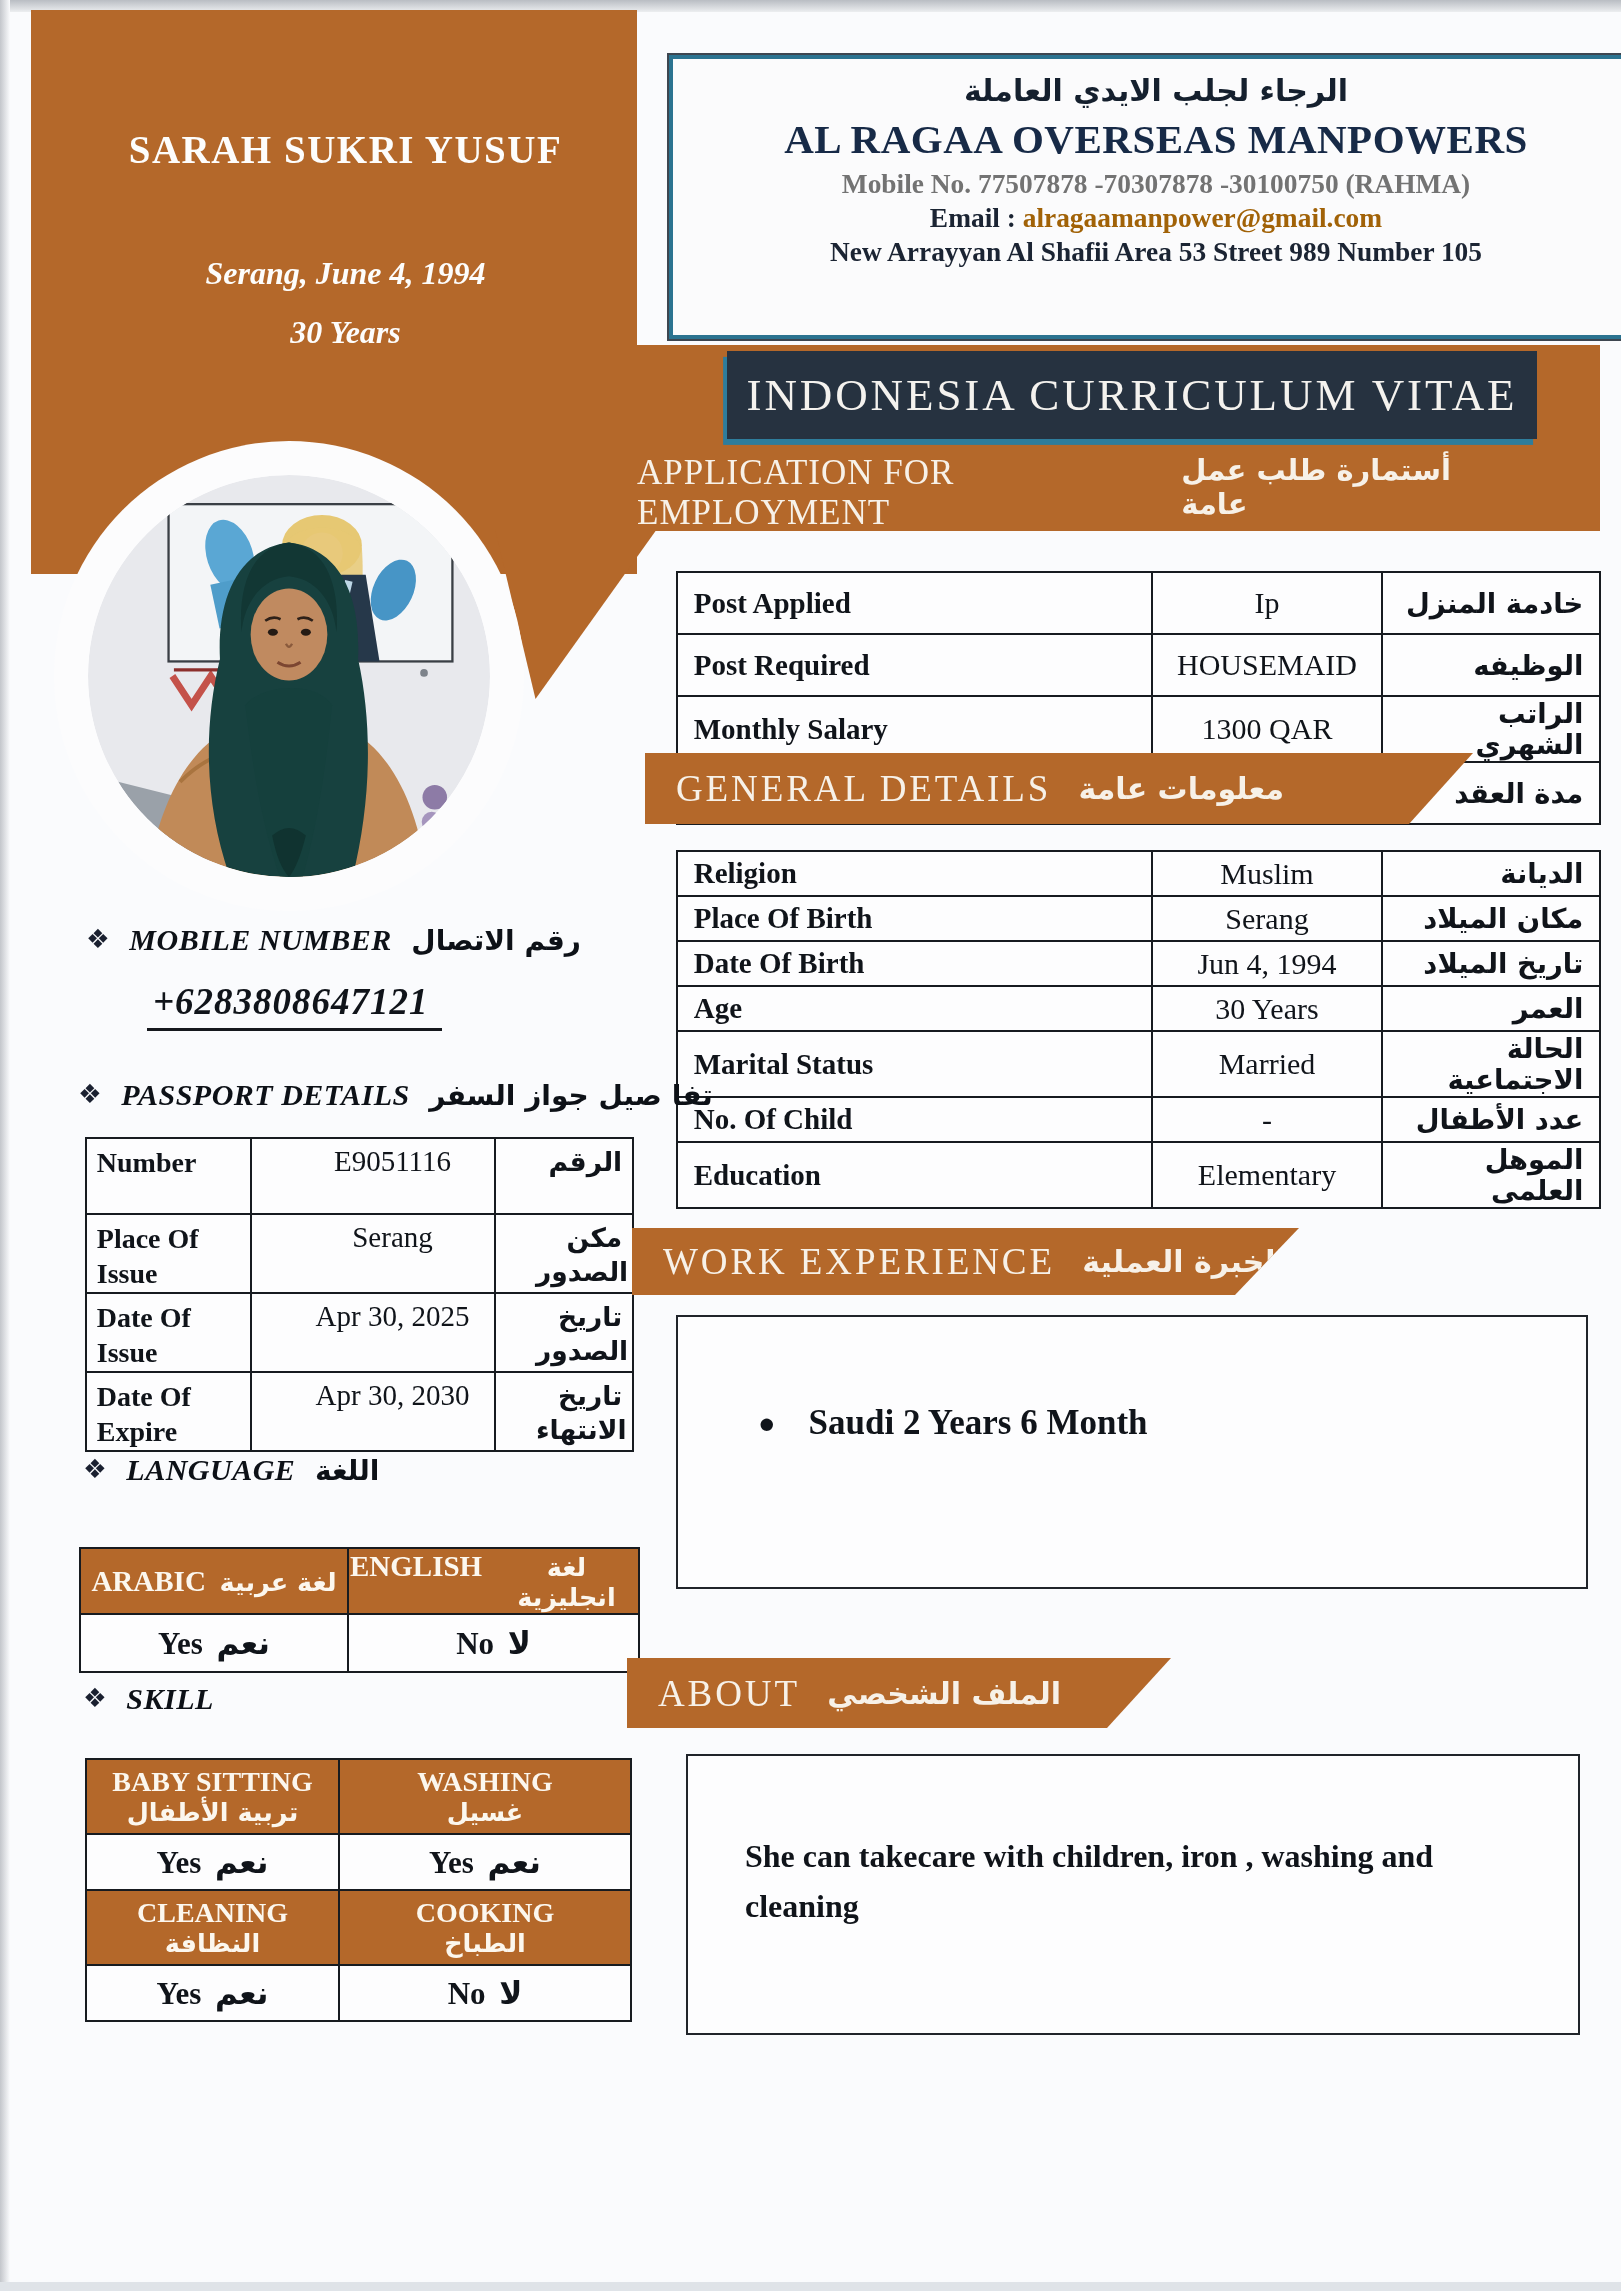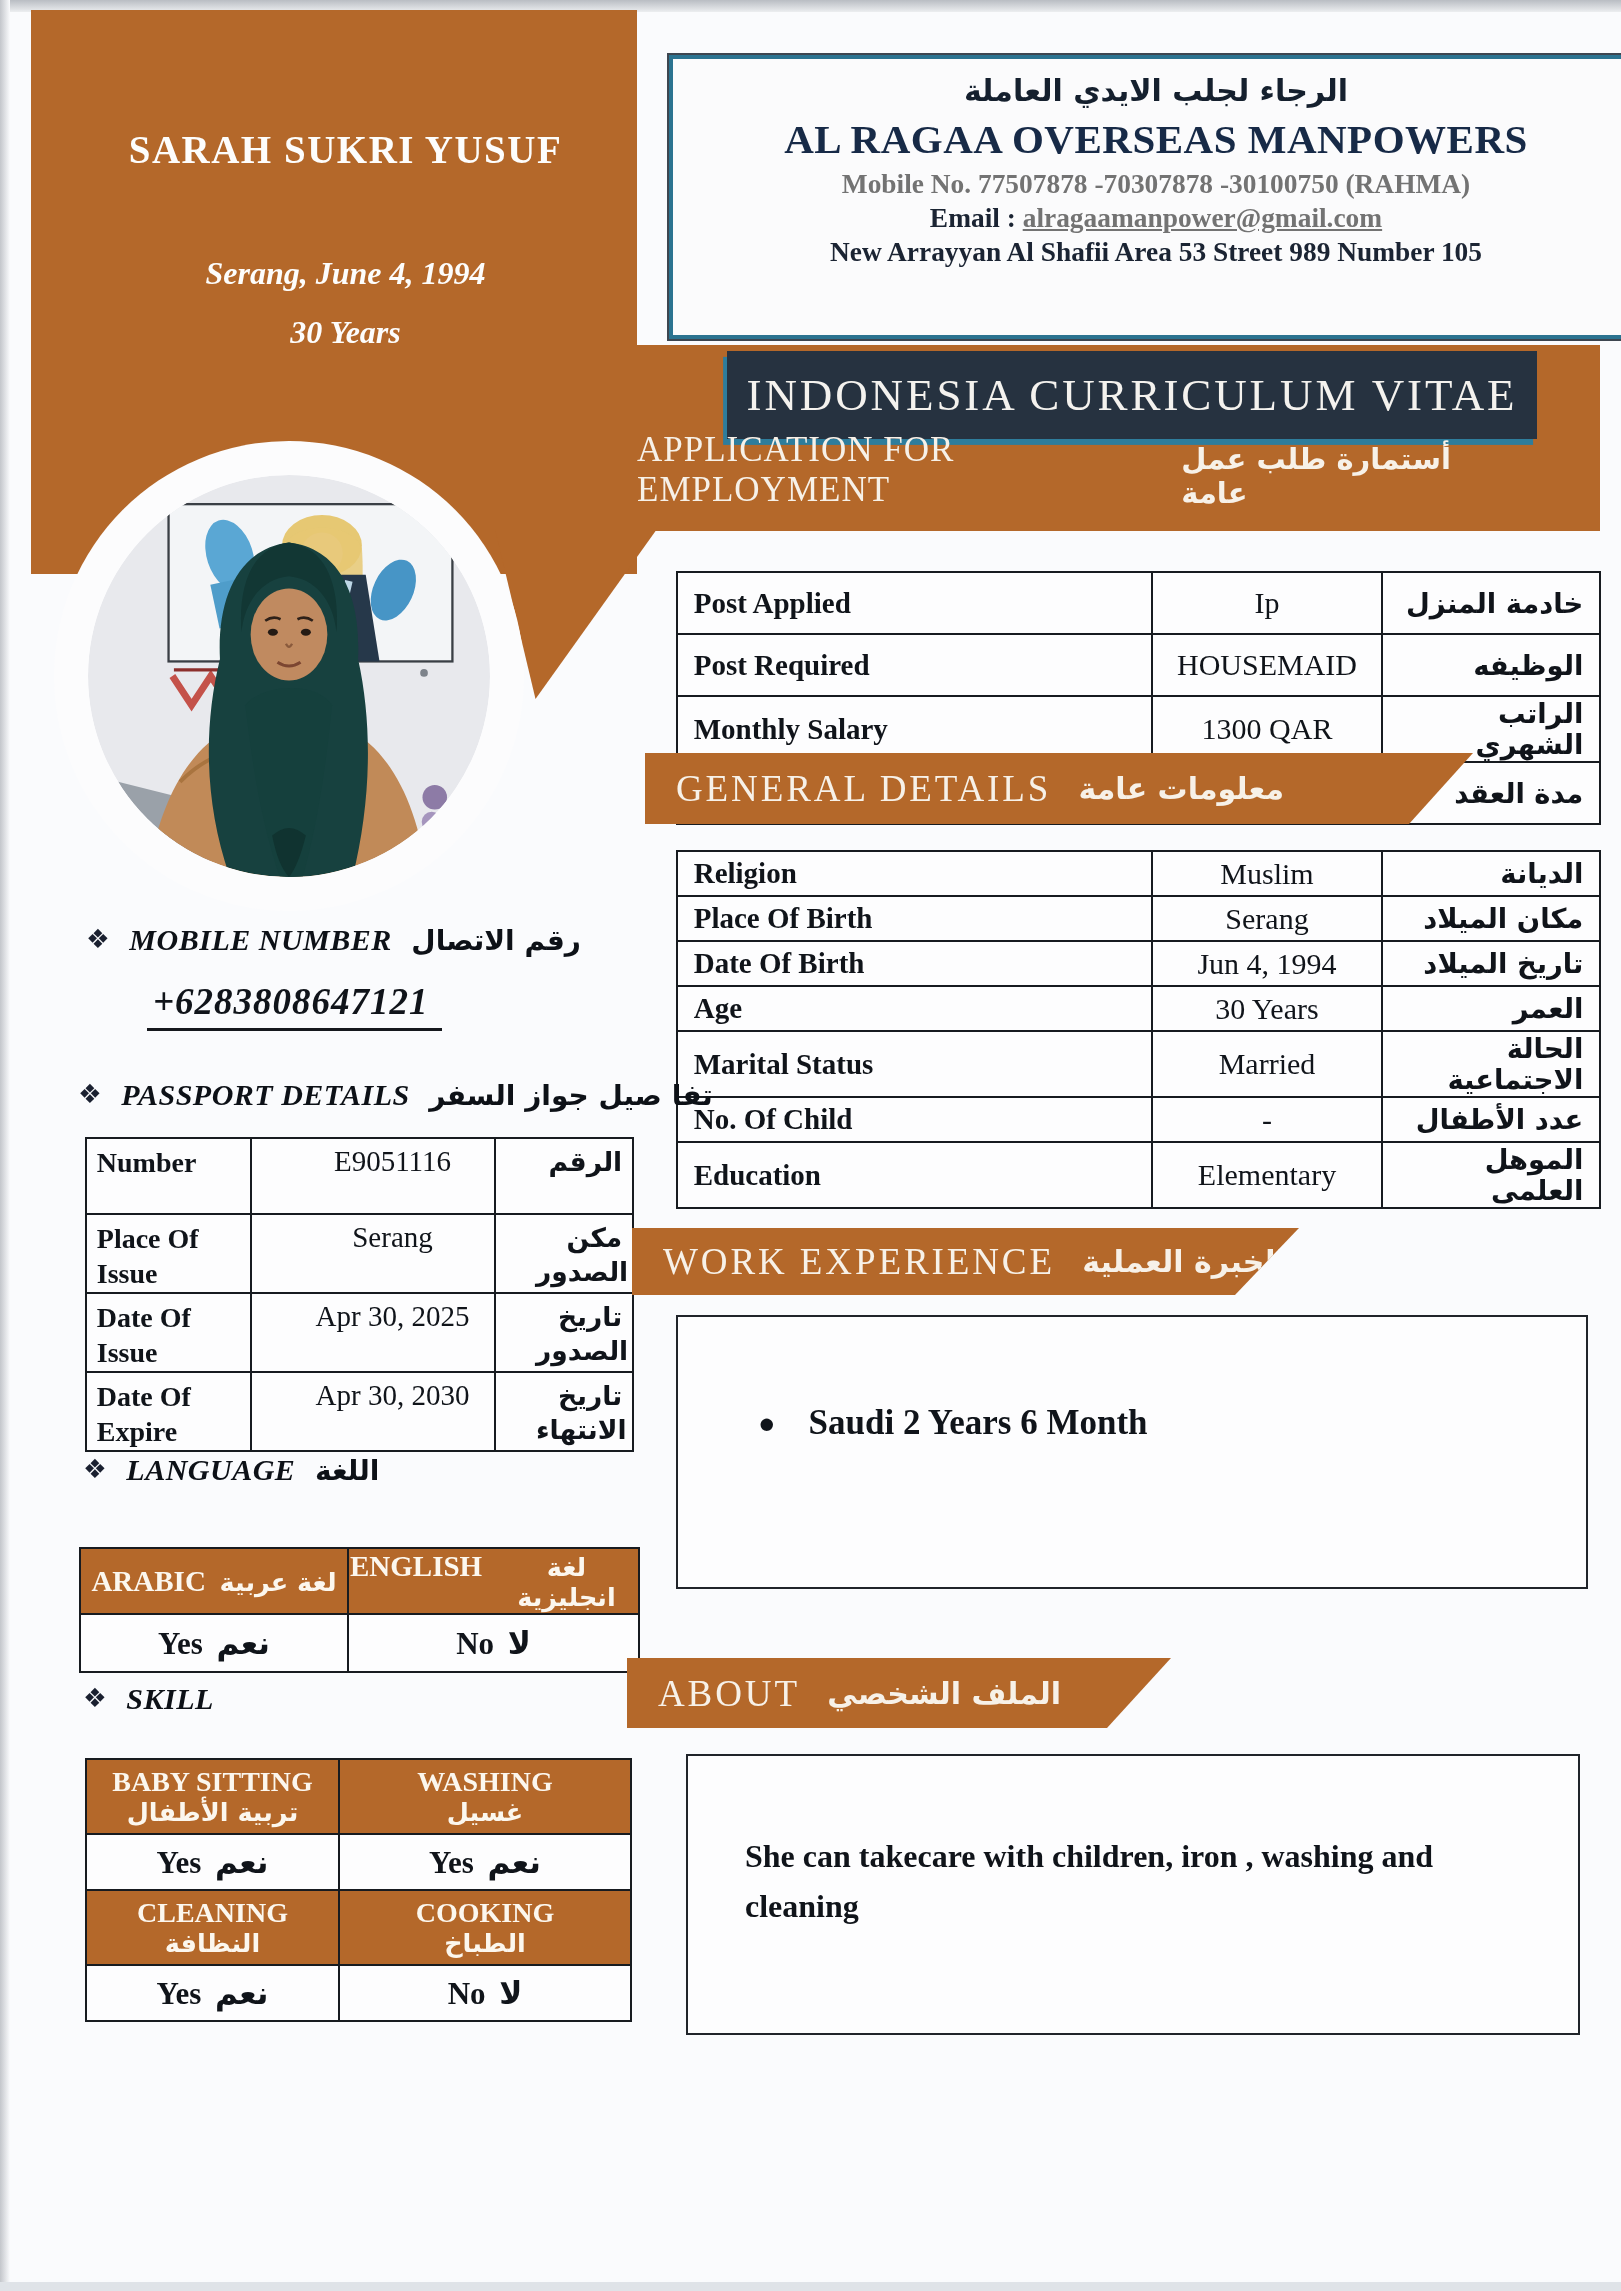--- a/index.html
+++ b/index.html
@@ -29,30 +29,30 @@
   .birth{margin-top:83px;font-size:32px;font-weight:bold;font-style:italic;}
   .age{margin-top:21.6px;font-size:32px;font-weight:bold;font-style:italic;}
 
   
   .company-box{position:absolute;left:669px;top:55px;width:974px;height:284px;background:#fbfbfc;
     border:4.9px solid #2b7390;box-shadow:0 0 0 2px #3d4650;box-sizing:border-box;text-align:center;z-index:2;}
   .company-tagline{margin-top:13.7px;font-size:30px;font-weight:bold;color:#15202e;}
   .company-name{margin-top:7.8px;font-size:41px;font-weight:bold;color:#172a47;letter-spacing:0.5px;}
   .company-mobile{margin-top:5.9px;font-size:27.4px;font-weight:bold;color:#737373;}
   .company-email{margin-top:2.9px;font-size:27.4px;font-weight:bold;color:#1b2433;}
-  .company-email a{color:#737373;text-decoration:underline;cursor:pointer;}
+  .company-email a{color:#a16207;cursor:pointer;}
   .company-address{margin-top:2.9px;font-size:27.4px;font-weight:bold;color:#1b2433;}
 
   
   .cv-banner{position:absolute;left:727px;top:351px;width:810px;height:88px;background:#263240;
     box-shadow:-3.9px 5.9px 0 #2e7d9c;color:#f4f2ee;font-size:45px;letter-spacing:2.9px;
     display:flex;align-items:center;justify-content:center;z-index:2;}
 
   
-  .app-title{position:absolute;left:637px;top:453px;width:863px;height:57px;display:flex;align-items:flex-end;
+  .app-title{position:absolute;left:637px;top:453px;width:863px;height:57px;display:flex;align-items:flex-start;
     justify-content:center;gap:9.8px;color:#f7f1e8;z-index:2;}
   .app-title .en{font-size:35px;letter-spacing:1px;}
   .app-title .ar{font-size:29px;font-weight:bold;}
 
   
   .ribbon{position:absolute;background:#b4682a;color:#f7f1e8;display:flex;align-items:center;gap:27.4px;
     padding-left:31px;box-sizing:border-box;clip-path:polygon(0 0,100% 0,calc(100% - 64px) 100%,0 100%);z-index:2;}
   .ribbon .en{font-size:37px;letter-spacing:2.9px;white-space:nowrap;}
   .ribbon .ar{font-size:30px;font-weight:bold;white-space:nowrap;}
   .ribbon-general{left:645px;top:753px;width:828px;height:71px;}

